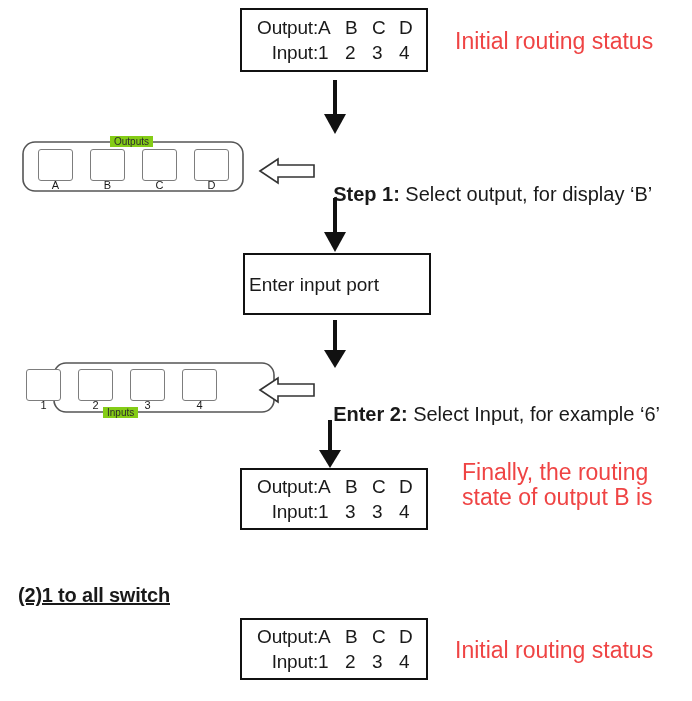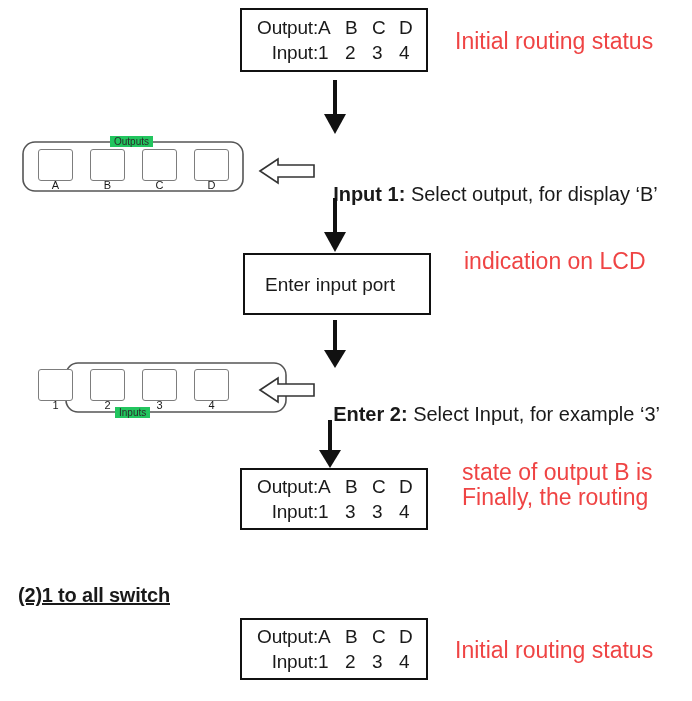--- a/index.html
+++ b/index.html
@@ -42,21 +42,21 @@
     display: flex;
   }
   .lcd-vals span {
     display: inline-block;
     width: 27px;
     text-align: left;
   }
 
   
   .lcd-text {
-    padding-left: 20px;
+    padding-left: 4px;
   }
   .lcd-text .lcd-line {
     font-size: 19px;
     line-height: 27px;
     white-space: pre;
   }
 
   
   .note {
     position: absolute;
@@ -86,21 +86,21 @@
   
   .panel {
     position: absolute;
     box-sizing: border-box;
   }
   .panel svg { display: block; }
   .panel-label {
     position: absolute;
     font-size: 10px;
     color: #2b2b2b;
-    background: #22c55e;
+    background: #84cc16;
     padding: 0 4px;
     line-height: 11px;
   }
   .btn-square {
     position: absolute;
     border: 1px solid #7d7d7d;
     border-radius: 3px;
     background: #ffffff;
     box-sizing: border-box;
   }
@@ -168,46 +168,45 @@
   <div class="btn-caption" style="left:172px; top:38px; width:35px;">D</div>
 </div>
 
 <div class="arrow-left" style="left:258px; top:155px;">
   <svg width="58" height="32" viewBox="0 0 58 32">
     <polygon points="2,16 20,4 20,10 56,10 56,22 20,22 20,28" fill="#ffffff" stroke="#333333" stroke-width="1.6" stroke-linejoin="miter"></polygon>
   </svg>
 </div>
 
 <div class="step" style="left:322px; top:158px;">
-  <b>Input 1:</b><span> Select output, for display ‘B’</span>
+  <b>Step 1:</b><span> Select output, for display ‘B’</span>
 </div>
 
 <div class="arrow-down" style="left:321px; top:198px;">
   <svg width="28" height="56" viewBox="0 0 28 56">
     <rect x="12" y="0" width="4" height="36" fill="#111111"></rect>
     <polygon points="3,34 25,34 14,54" fill="#111111"></polygon>
   </svg>
 </div>
 
 <div class="lcd lcd-text" style="left:243px; top:253px; width:188px; height:62px;">
   <div class="lcd-line">Enter input port</div>
 </div>
 
 <div class="note" style="left:464px; top:249px;">
-  <div>indication on LCD</div>
 </div>
 
 <div class="arrow-down" style="left:321px; top:320px;">
   <svg width="28" height="50" viewBox="0 0 28 50">
     <rect x="12" y="0" width="4" height="32" fill="#111111"></rect>
     <polygon points="3,30 25,30 14,48" fill="#111111"></polygon>
   </svg>
 </div>
 
-<div class="panel" style="left:22px; top:362px; width:222px; height:51px;padding-left:43px;">
+<div class="panel" style="left:10px; top:362px; width:222px; height:51px;padding-left:43px;">
   <svg width="222" height="51" viewBox="0 0 222 51">
     <rect x="1" y="1" width="220" height="49" rx="12" ry="12" fill="#ffffff" stroke="#555555" stroke-width="1.6"></rect>
   </svg>
   <div class="panel-label" style="left:93px; top:45px;">Inputs</div>
 
   <div class="btn-square" style="left:16px; top:7px; width:35px; height:32px;"></div>
   <div class="btn-caption" style="left:16px; top:37px; width:35px;">1</div>
 
   <div class="btn-square" style="left:68px; top:7px; width:35px; height:32px;"></div>
   <div class="btn-caption" style="left:68px; top:37px; width:35px;">2</div>
@@ -219,21 +218,21 @@
   <div class="btn-caption" style="left:172px; top:37px; width:35px;">4</div>
 </div>
 
 <div class="arrow-left" style="left:258px; top:374px;">
   <svg width="58" height="32" viewBox="0 0 58 32">
     <polygon points="2,16 20,4 20,10 56,10 56,22 20,22 20,28" fill="#ffffff" stroke="#333333" stroke-width="1.6" stroke-linejoin="miter"></polygon>
   </svg>
 </div>
 
 <div class="step" style="left:322px; top:378px;">
-  <b>Enter 2:</b><span> Select Input, for example ‘3’</span>
+  <b>Enter 2:</b><span> Select Input, for example ‘6’</span>
 </div>
 
 <div class="arrow-down" style="left:316px; top:420px;">
   <svg width="28" height="50" viewBox="0 0 28 50">
     <rect x="12" y="0" width="4" height="32" fill="#111111"></rect>
     <polygon points="3,30 25,30 14,48" fill="#111111"></polygon>
   </svg>
 </div>
 
 <div class="lcd" style="left:240px; top:468px; width:188px; height:62px;">
@@ -251,22 +250,22 @@
     <span class="lcd-vals">
       <span>1</span>
       <span>3</span>
       <span>3</span>
       <span>4</span>
     </span>
   </div>
 </div>
 
 <div class="note" style="left:462px; top:460px;">
+  <div>Finally, the routing</div>
   <div>state of output B is</div>
-  <div>Finally, the routing</div>
 </div>
 
 <div class="section-title" style="left:18px; top:584px;">(2)1 to all switch</div>
 
 <div class="lcd" style="left:240px; top:618px; width:188px; height:62px;">
   <div class="lcd-row">
     <span class="lcd-label">Output:</span>
     <span class="lcd-vals">
       <span>A</span>
       <span>B</span>

